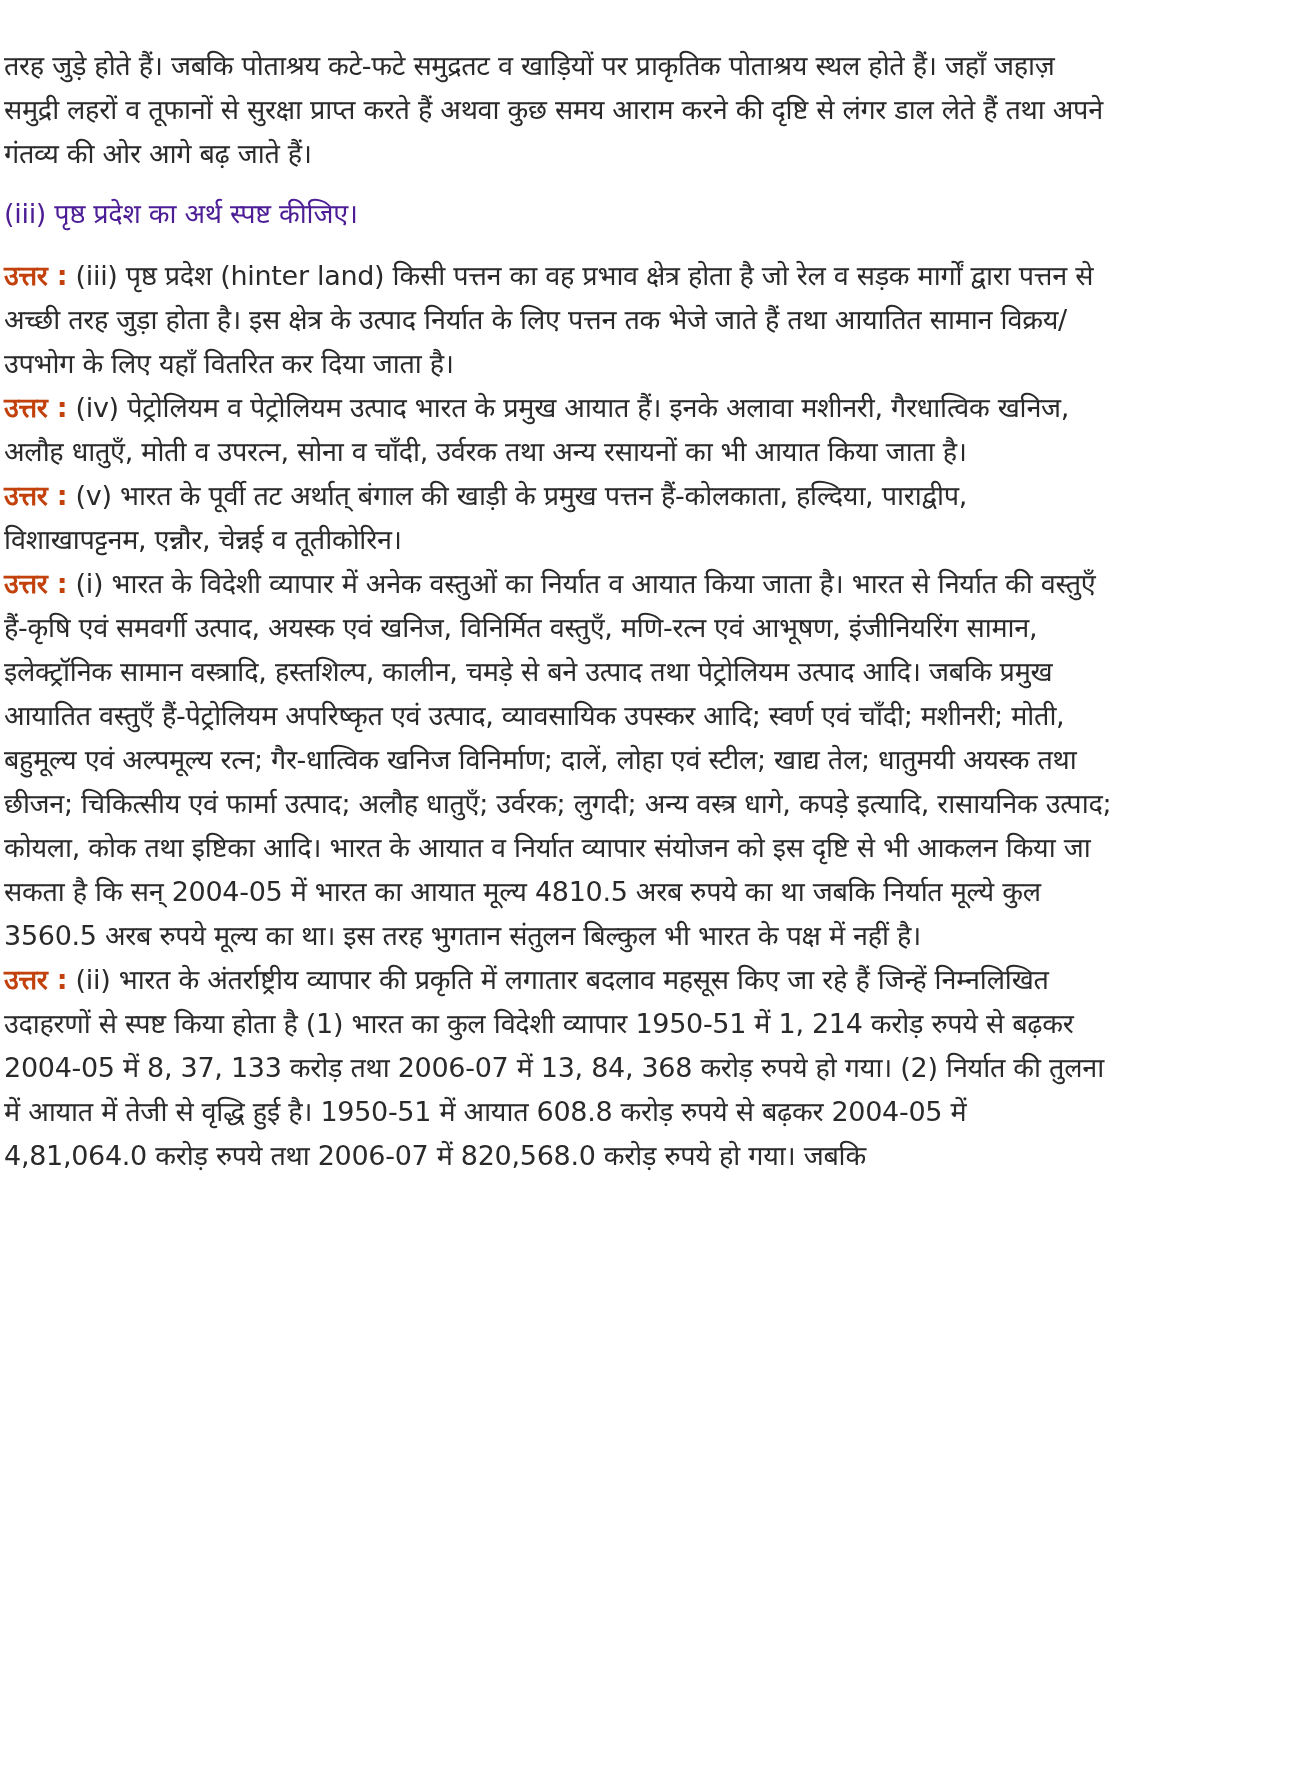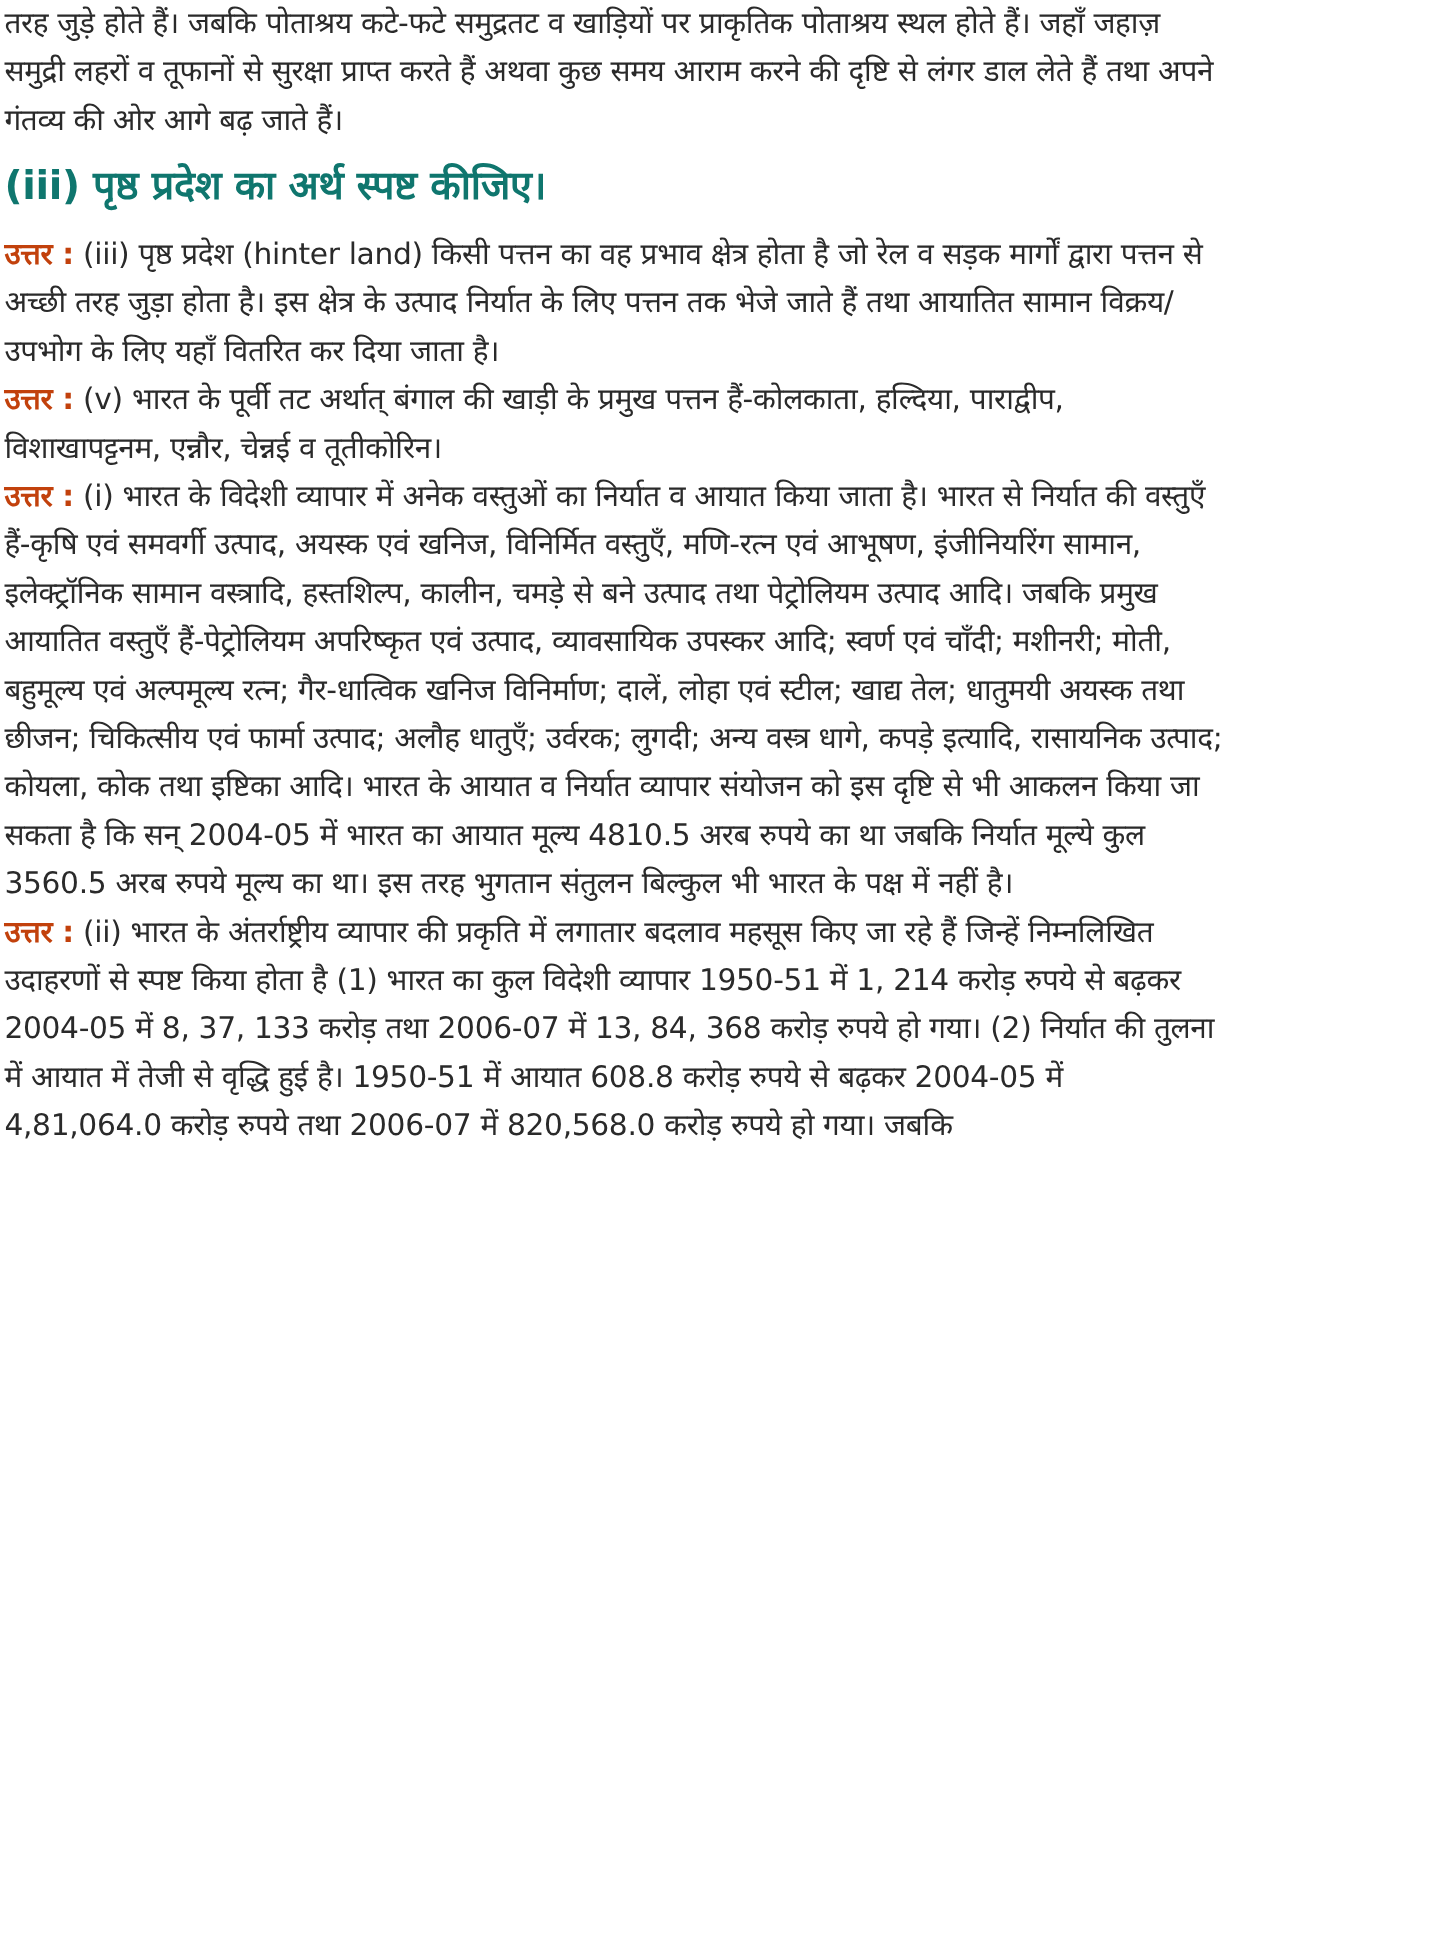--- a/index.html
+++ b/index.html
@@ -11,33 +11,34 @@
       width: 1301px;
       height: 1769px;
       overflow: hidden;
       color: #222222;
       font-family: "DejaVu Sans", "Liberation Sans", sans-serif;
     }
     .page {
       padding: 0 4px 0 4px;
       box-sizing: border-box;
       width: 1116px;
+      margin-top: 44px;
     }
     .para {
       font-size: 27px;
       line-height: 44px;
       margin: 0;
       color: #2a2a2a;
       letter-spacing: -0.3px;
     }
     .q {
-      font-size: 36px;
+      font-size: 27px;
       line-height: 44px;
-      font-weight: bold;
-      color: #0f766e;
+      font-weight: normal;
+      color: #4c1d95;
       margin: 20px 0 18px 0;
       letter-spacing: -0.3px;
     }
     .q.first { margin-top: 16px; }
     .ans-label {
       font-weight: bold;
       color: #c2410c;
     }
   </style>
 </head>
@@ -46,20 +47,24 @@
 <div class="page">
 
   <p class="para">तरह जुड़े होते हैं। जबकि पोताश्रय कटे-फटे समुद्रतट व खाड़ियों पर प्राकृतिक पोताश्रय स्थल होते हैं। जहाँ जहाज़ समुद्री लहरों व तूफानों से सुरक्षा प्राप्त करते हैं अथवा कुछ समय आराम करने की दृष्टि से लंगर डाल लेते हैं तथा अपने गंतव्य की ओर आगे बढ़ जाते हैं।</p>
 
   <h3 class="q first">(iii) पृष्ठ प्रदेश का अर्थ स्पष्ट कीजिए।</h3>
   <p class="para">
     <span class="ans-label">उत्तर :</span>
     <span>(iii) पृष्ठ प्रदेश (hinter land) किसी पत्तन का वह प्रभाव क्षेत्र होता है जो रेल व सड़क मार्गों द्वारा पत्तन से अच्छी तरह जुड़ा होता है। इस क्षेत्र के उत्पाद निर्यात के लिए पत्तन तक भेजे जाते हैं तथा आयातित सामान विक्रय/उपभोग के लिए यहाँ वितरित कर दिया जाता है।</span>
   </p>
 
+  <p class="para">
+    <span class="ans-label">उत्तर :</span>
+    <span>(iv) पेट्रोलियम व पेट्रोलियम उत्पाद भारत के प्रमुख आयात हैं। इनके अलावा मशीनरी, गैरधात्विक खनिज, अलौह धातुएँ, मोती व उपरत्न, सोना व चाँदी, उर्वरक तथा अन्य रसायनों का भी आयात किया जाता है।</span>
+  </p>
 
   <p class="para">
     <span class="ans-label">उत्तर :</span>
     <span>(v) भारत के पूर्वी तट अर्थात् बंगाल की खाड़ी के प्रमुख पत्तन हैं-कोलकाता, हल्दिया, पाराद्वीप, विशाखापट्टनम, एन्नौर, चेन्नई व तूतीकोरिन।</span>
   </p>
 
 
   <p class="para">
     <span class="ans-label">उत्तर :</span>
     <span>(i) भारत के विदेशी व्यापार में अनेक वस्तुओं का निर्यात व आयात किया जाता है। भारत से निर्यात की वस्तुएँ हैं-कृषि एवं समवर्गी उत्पाद, अयस्क एवं खनिज, विनिर्मित वस्तुएँ, मणि-रत्न एवं आभूषण, इंजीनियरिंग सामान, इलेक्ट्रॉनिक सामान वस्त्रादि, हस्तशिल्प, कालीन, चमड़े से बने उत्पाद तथा पेट्रोलियम उत्पाद आदि। जबकि प्रमुख आयातित वस्तुएँ हैं-पेट्रोलियम अपरिष्कृत एवं उत्पाद, व्यावसायिक उपस्कर आदि; स्वर्ण एवं चाँदी; मशीनरी; मोती, बहुमूल्य एवं अल्पमूल्य रत्न; गैर-धात्विक खनिज विनिर्माण; दालें, लोहा एवं स्टील; खाद्य तेल; धातुमयी अयस्क तथा छीजन; चिकित्सीय एवं फार्मा उत्पाद; अलौह धातुएँ; उर्वरक; लुगदी; अन्य वस्त्र धागे, कपड़े इत्यादि, रासायनिक उत्पाद; कोयला, कोक तथा इष्टिका आदि। भारत के आयात व निर्यात व्यापार संयोजन को इस दृष्टि से भी आकलन किया जा सकता है कि सन् 2004-05 में भारत का आयात मूल्य 4810.5 अरब रुपये का था जबकि निर्यात मूल्ये कुल 3560.5 अरब रुपये मूल्य का था। इस तरह भुगतान संतुलन बिल्कुल भी भारत के पक्ष में नहीं है।</span>

